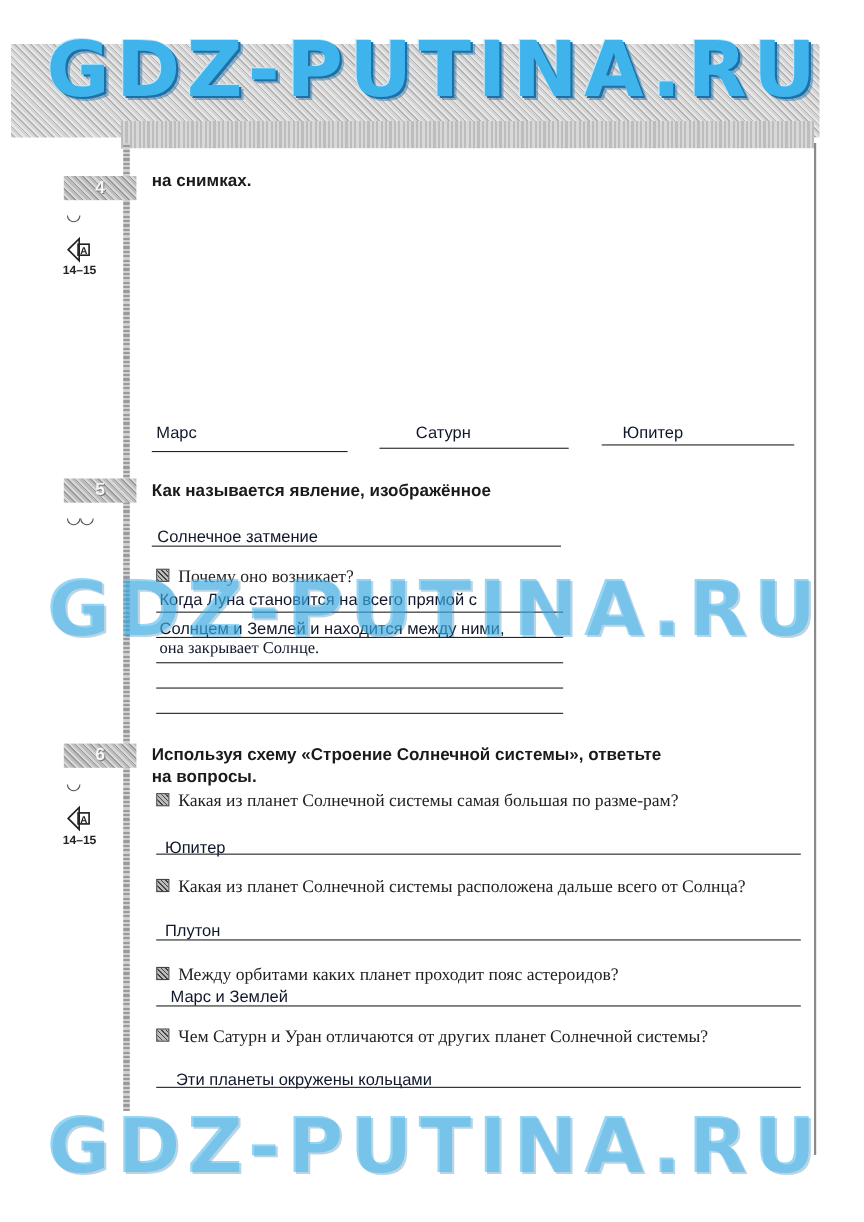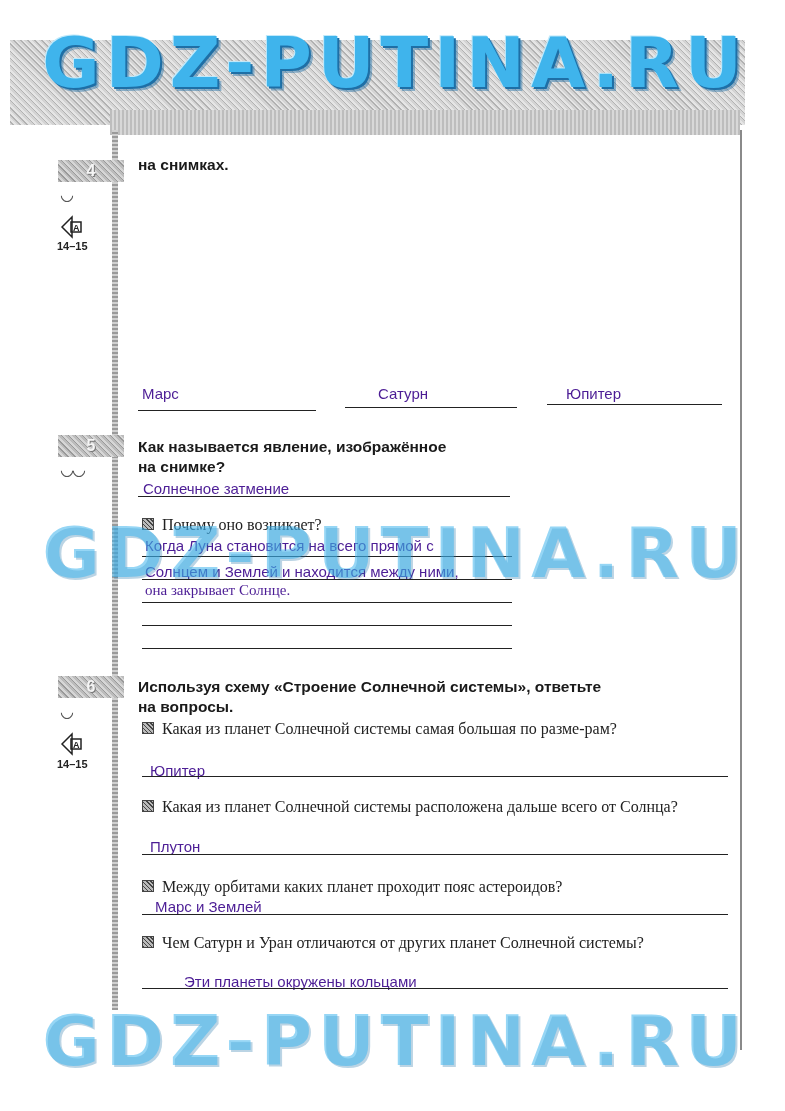--- a/index.html
+++ b/index.html
@@ -62,21 +62,21 @@
     font-family: "Liberation Serif", serif; font-size: 16px; line-height: 22px;
     text-align: justify; color: #222;
   }
   .q-bullet {
     display: inline-block; width: 10px; height: 10px; margin-right: 8px;
     background: repeating-linear-gradient(45deg, #444 0 1px, #bbb 1px 3px);
     border: 1px solid #444; vertical-align: 0px;
   }
   .answer {
     position: absolute; font-family: "Liberation Sans", sans-serif;
-    font-size: 15px; color: #4c1d95;
+    font-size: 15px; color: #0f172a;
   }
   .rule { position: absolute; height: 1px; background: #222; }
   .sheet-bg {
     position: absolute; left: 118px; top: 135px; width: 622px; height: 870px; background: #fff;
   }
 </style>
 </head>
 <body>
 
 <div class="header-band"></div>
@@ -102,21 +102,20 @@
 <div class="rule" style="left:138px; top:410px; width:178px;"></div>
 <div class="answer" style="left:378px; top:385px;">Сатурн</div>
 <div class="rule" style="left:345px; top:407px; width:172px;"></div>
 <div class="answer" style="left:566px; top:385px;">Юпитер</div>
 <div class="rule" style="left:547px; top:404px; width:175px;"></div>
 
 <div class="task-badge" style="top:435px;">5</div>
 <div class="difficulty" style="top:460px;">◡◡</div>
 <div class="task-title" style="top:437px;">
   <div>Как называется явление, изображённое</div>
-  <div>на снимке?</div>
 </div>
 <div class="answer" style="left:143px; top:480px;">Солнечное затмение</div>
 <div class="rule" style="left:138px; top:496px; width:372px;"></div>
 
 <div class="q-text" style="top:514px; width:380px;">
   <span class="q-bullet"></span><span>Почему оно возникает?</span>
 </div>
 <div class="answer" style="left:145px; top:537px;">Когда Луна становится на всего прямой с</div>
 <div class="rule" style="left:142px; top:556px; width:370px;"></div>
 <div class="answer" style="left:145px; top:551px;margin-top:12px;">Солнцем и Землей и находится между ними,</div>
@@ -155,16 +154,16 @@
 
 <div class="q-text" style="top:876px;">
   <span class="q-bullet"></span><span>Между орбитами каких планет проходит пояс астероидов?</span>
 </div>
 <div class="answer" style="left:155px; top:898px;">Марс и Землей</div>
 <div class="rule" style="left:142px; top:914px; width:586px;"></div>
 
 <div class="q-text" style="top:932px;">
   <span class="q-bullet"></span><span>Чем Сатурн и Уран отличаются от других планет Солнечной системы?</span>
 </div>
-<div class="answer" style="left:160px; top:973px;margin-left:24px;">Эти планеты окружены кольцами</div>
+<div class="answer" style="left:160px; top:973px;">Эти планеты окружены кольцами</div>
 <div class="rule" style="left:142px; top:988px; width:586px;"></div>
 
 <div class="watermark semi wm-bot">GDZ-PUTINA.RU</div>
 
 </body></html>

